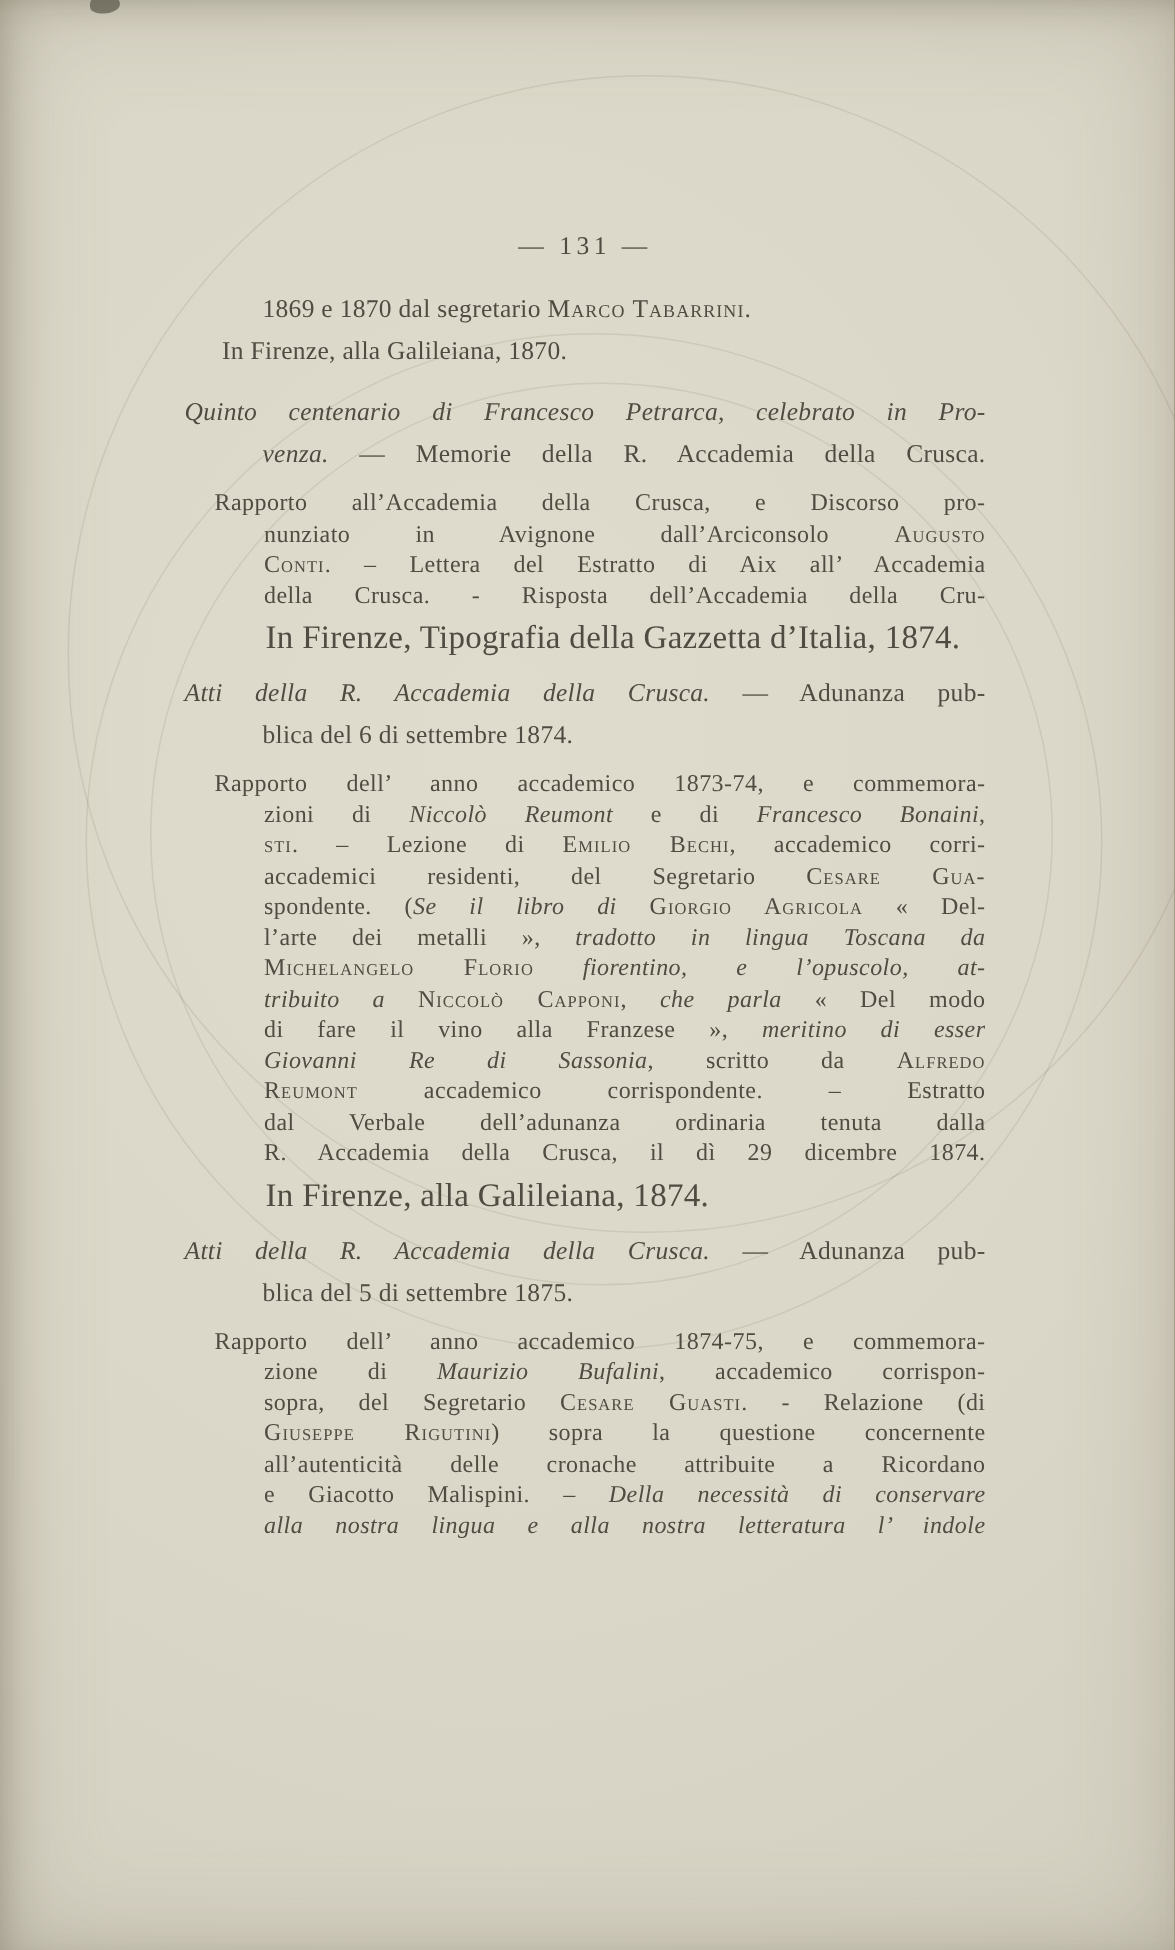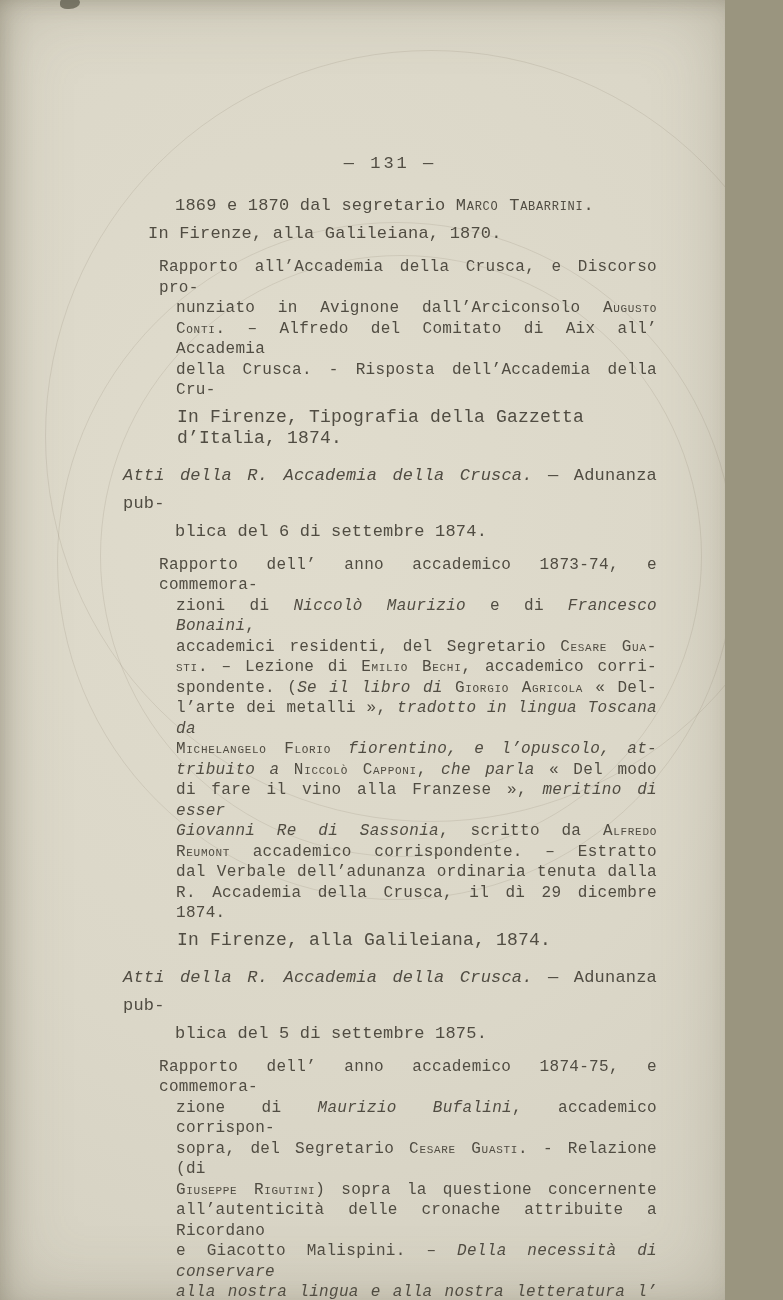--- a/index.html
+++ b/index.html
@@ -1,23 +1,23 @@
 <!DOCTYPE html>
 <html><head>
 <meta charset="utf-8">
 <style>
   html,body { margin:0; padding:0; background:#9a957f; }
   .page {
     position:relative;
-    width:725px; height:1300px;
+    width:783px; height:1300px;
     overflow:hidden;
     background:
       radial-gradient(ellipse 900px 1100px at 42% 38%, #e0dccd 0%, #dbd7c8 52%, #d4d0c1 88%, #cfcbbc 100%);
     box-shadow: inset 0 0 70px rgba(110,104,84,0.28), inset 14px 0 30px -14px rgba(95,90,70,0.35), inset 0 10px 24px -14px rgba(95,90,70,0.35);
-    font-family:Liberation Mono, monospace;
+    font-family:Liberation Serif, serif;
     color:#504c42;
   }
   
   .arc {
     position:absolute; border-radius:50%;
     border:1.5px solid rgba(122,114,92,0.16);
     pointer-events:none;
   }
   .speck {
     position:absolute; left:60px; top:-3px; width:20px; height:12px;
@@ -26,28 +26,28 @@
   .textcol {
     position:absolute; left:123px; top:150px; width:534px;
     font-size:17px; line-height:28px;
     letter-spacing:0.2px;
   }
   .pagenum { text-align:center; font-size:17px; letter-spacing:3px; margin-bottom:14px; }
   .entry { margin-top:12px; }
   .entry.hang  { font-size:17px; line-height:28px; }
   .entry.title { font-size:17px; line-height:28px; margin-top:13px; }
   .entry.body  { font-size:16px; line-height:20.5px; margin-top:9px; letter-spacing:0.3px; }
-  .entry.imprint { font-size:18px; line-height:21px; margin-top:6px; }
+  .entry.imprint { font-size:22px; line-height:21px; margin-top:6px; }
 
   .entry.hang  .line { margin-left:25px; }
   .entry.hang  .line:first-child { margin-left:52px; }
   .entry.title .line { margin-left:52px; }
   .entry.title .line:first-child { margin-left:0; }
   .entry.body  .line { margin-left:53px; }
-  .entry.body  .line:first-child { margin-left:36px; }
+  .entry.body  .line:first-child { margin-left:20px; }
   .entry.imprint .line { margin-left:54px; }
 
   .line.j { text-align:justify; text-align-last:justify; }
   .i  { font-style:italic; }
   .sc { font-variant:small-caps; letter-spacing:0.7px; }
 </style>
 </head>
 <body>
 
 <div class="page">
@@ -57,38 +57,42 @@
   <div class="arc" style="left:57px; top:222px; width:676px; height:676px;"></div>
   <div class="speck"></div>
 
   <div class="textcol">
     <div class="pagenum">— 131 —</div>
     <div>
         <div class="entry hang">
           <div class="line"><span>1869 e 1870 dal segretario </span><span class="sc">Marco Tabarrini</span><span>.</span></div>
           <div class="line"><span>In Firenze, alla Galileiana, 1870.</span></div>
         </div>
+        <div class="entry title">
+          <div class="line j"><span class="i">Quinto centenario di Francesco Petrarca, celebrato in Pro-</span></div>
+          <div class="line j"><span class="i">venza.</span><span> — Memorie della R. Accademia della Crusca.</span></div>
+        </div>
         <div class="entry body">
           <div class="line j"><span>Rapporto all’Accademia della Crusca, e Discorso pro-</span></div>
           <div class="line j"><span>nunziato in Avignone dall’Arciconsolo </span><span class="sc">Augusto</span></div>
-          <div class="line j"><span class="sc">Conti</span><span>. – Alfredo del Comitato di Aix all’ Accademia</span></div>
+          <div class="line j"><span class="sc">Conti</span><span>. – Lettera del Estratto di Aix all’ Accademia</span></div>
           <div class="line j"><span>della Crusca. - Risposta dell’Accademia della Cru-</span></div>
         </div>
         <div class="entry imprint">
           <div class="line"><span>In Firenze, Tipografia della Gazzetta d’Italia, 1874.</span></div>
         </div>
         <div class="entry title">
           <div class="line j"><span class="i">Atti della R. Accademia della Crusca.</span><span> — Adunanza pub-</span></div>
           <div class="line"><span>blica del 6 di settembre 1874.</span></div>
         </div>
         <div class="entry body">
           <div class="line j"><span>Rapporto dell’ anno accademico 1873-74, e commemora-</span></div>
-          <div class="line j"><span>zioni di </span><span class="i">Niccolò Maurizio</span><span> e di </span><span class="i">Francesco Bonaini</span><span>,</span></div>
+          <div class="line j"><span>zioni di </span><span class="i">Niccolò Reumont</span><span> e di </span><span class="i">Francesco Bonaini</span><span>,</span></div>
+          <div class="line j"><span class="sc">sti</span><span>. – Lezione di </span><span class="sc">Emilio Bechi</span><span>, accademico corri-</span></div>
           <div class="line j"><span>accademici residenti, del Segretario </span><span class="sc">Cesare Gua-</span></div>
-          <div class="line j"><span class="sc">sti</span><span>. – Lezione di </span><span class="sc">Emilio Bechi</span><span>, accademico corri-</span></div>
           <div class="line j"><span>spondente. (</span><span class="i">Se il libro di</span><span> </span><span class="sc">Giorgio Agricola</span><span> « Del-</span></div>
           <div class="line j"><span>l’arte dei metalli », </span><span class="i">tradotto in lingua Toscana da</span></div>
           <div class="line j"><span class="sc">Michelangelo Florio</span><span> </span><span class="i">fiorentino, e l’opuscolo, at-</span></div>
           <div class="line j"><span class="i">tribuito a</span><span> </span><span class="sc">Niccolò Capponi</span><span>, </span><span class="i">che parla</span><span> « Del modo</span></div>
           <div class="line j"><span>di fare il vino alla Franzese », </span><span class="i">meritino di esser</span></div>
           <div class="line j"><span class="i">Giovanni Re di Sassonia</span><span>, scritto da </span><span class="sc">Alfredo</span></div>
           <div class="line j"><span class="sc">Reumont</span><span> accademico corrispondente. – Estratto</span></div>
           <div class="line j"><span>dal Verbale dell’adunanza ordinaria tenuta dalla</span></div>
           <div class="line j"><span>R. Accademia della Crusca, il dì 29 dicembre 1874.</span></div>
         </div>

